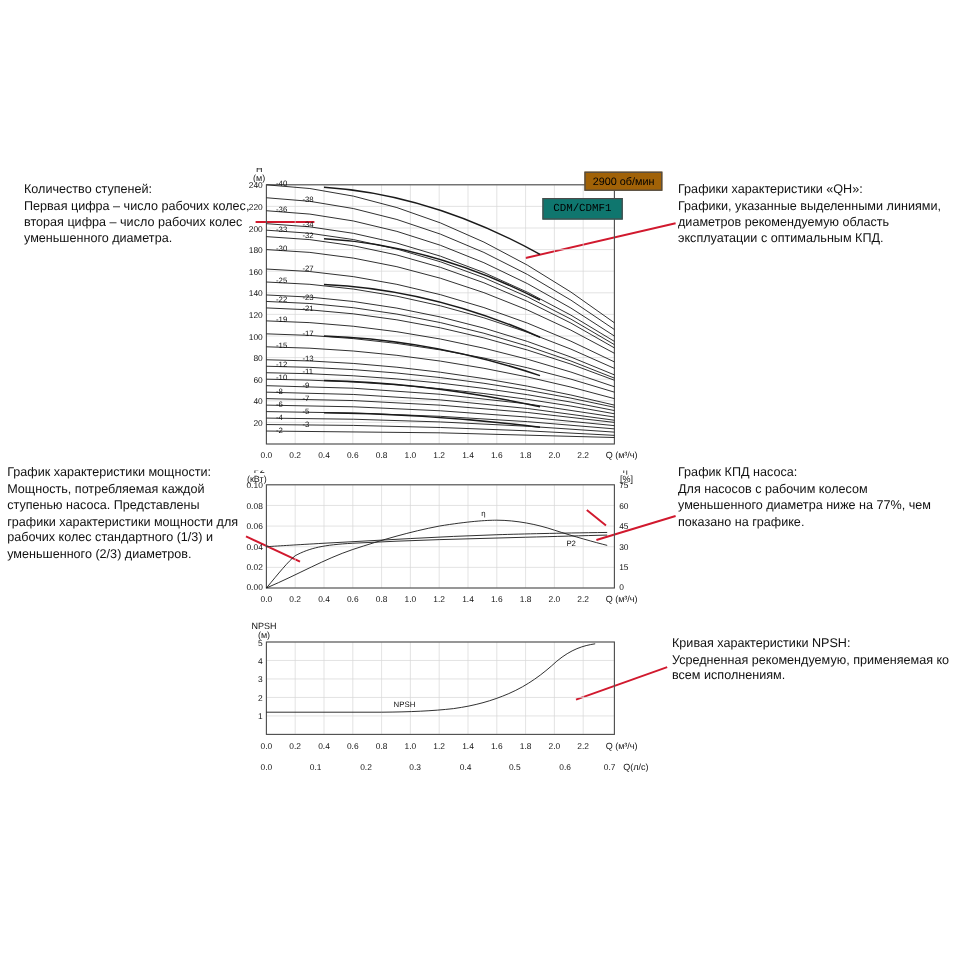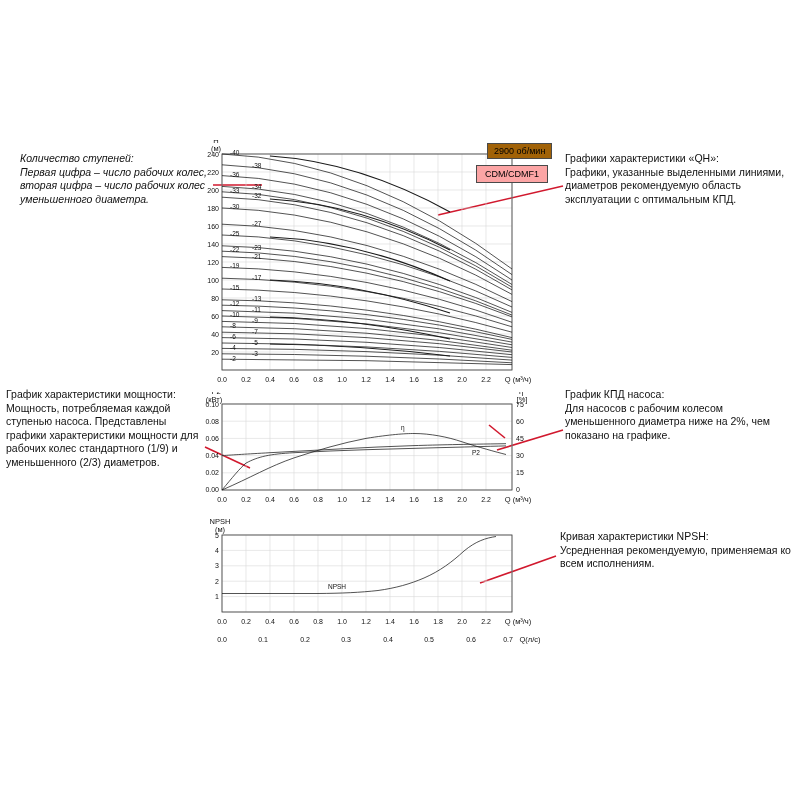--- a/index.html
+++ b/index.html
@@ -14,28 +14,28 @@
   .boxlbl{font-size:9px;}
   .leader{stroke:#d1192e;stroke-width:1.6;fill:none;}
   .grid{stroke:#d8d8d8;stroke-width:0.6;}
   .frame{stroke:#4a4a4a;stroke-width:0.9;fill:none;}
   .curve{stroke:#1a1a1a;stroke-width:0.75;fill:none;}
   .curvehi{stroke:#1a1a1a;stroke-width:1.25;fill:none;}
 </style>
 </head>
 <body>
 
-<div class="abs note" style="left:20px;top:152px;width:190px;white-space:pre-line;font-style:italic;">Количество ступеней:
+<div class="abs note" style="left:20px;top:152px;width:190px;white-space:pre-line;">Количество ступеней:
 Первая цифра – число рабочих колес, вторая цифра – число рабочих колес уменьшенного диаметра.</div>
 <div class="abs note" style="left:565px;top:152px;width:230px;white-space:pre-line;">Графики характеристики «QH»:
 Графики, указанные выделенными линиями, диаметров рекомендуемую область эксплуатации с оптимальным КПД.</div>
 <div class="abs note" style="left:6px;top:388px;width:200px;white-space:pre-line;">График характеристики мощности:
-Мощность, потребляемая каждой ступенью насоса. Представлены графики характеристики мощности для рабочих колес стандартного (1/9) и уменьшенного (2/3) диаметров.</div>
+Мощность, потребляемая каждой ступенью насоса. Представлены графики характеристики мощности для рабочих колес стандартного (1/3) и уменьшенного (2/3) диаметров.</div>
 <div class="abs note" style="left:565px;top:388px;width:230px;white-space:pre-line;">График КПД насоса:
-Для насосов с рабочим колесом уменьшенного диаметра ниже на 2%, чем показано на графике.</div>
+Для насосов с рабочим колесом уменьшенного диаметра ниже на 77%, чем показано на графике.</div>
 <div class="abs note" style="left:560px;top:530px;width:235px;white-space:pre-line;">Кривая характеристики NPSH:
 Усредненная рекомендуемую, применяемая ко всем исполнениям.</div>
 
 <svg class="abs" style="left:0;top:0;" width="800" height="800">
   <path class="leader" d="M213,185 L262,185"></path>
   <path class="leader" d="M563,186 L438,215"></path>
   <path class="leader" d="M205,447 L250,468"></path>
   <path class="leader" d="M563,430 L497,450"></path>
   <path class="leader" d="M556,556 L480,583"></path>
 </svg>
@@ -196,21 +196,21 @@
     <text x="52" y="194">-7</text>
     <text x="30" y="199">-6</text>
     <text x="52" y="205">-5</text>
     <text x="30" y="210">-4</text>
     <text x="52" y="216">-3</text>
     <text x="30" y="221">-2</text>
   </g>
 </svg>
 
 <div class="abs boxlbl" style="left:487px;top:143px;padding:2px 6px;border:1px solid #4a4a4a;background:#a16207;">2900 об/мин</div>
-<div class="abs boxlbl" style="left:476px;top:165px;padding:3px 8px;border:1px solid #4a4a4a;background:#fca5a5;">CDM/CDMF1</div>
+<div class="abs boxlbl" style="left:452px;top:165px;padding:3px 8px;border:1px solid #4a4a4a;background:#0f766e;font-family:Liberation Mono, monospace;">CDM/CDMF1</div>
 
 <svg class="abs" style="left:200px;top:392px;" width="360" height="120">
 
   <g>
     <line class="grid" x1="22" y1="98" x2="312" y2="98"></line>
     <line class="grid" x1="22" y1="80.8" x2="312" y2="80.8"></line>
     <line class="grid" x1="22" y1="63.6" x2="312" y2="63.6"></line>
     <line class="grid" x1="22" y1="46.4" x2="312" y2="46.4"></line>
     <line class="grid" x1="22" y1="29.2" x2="312" y2="29.2"></line>
     <line class="grid" x1="22" y1="12" x2="312" y2="12"></line>

